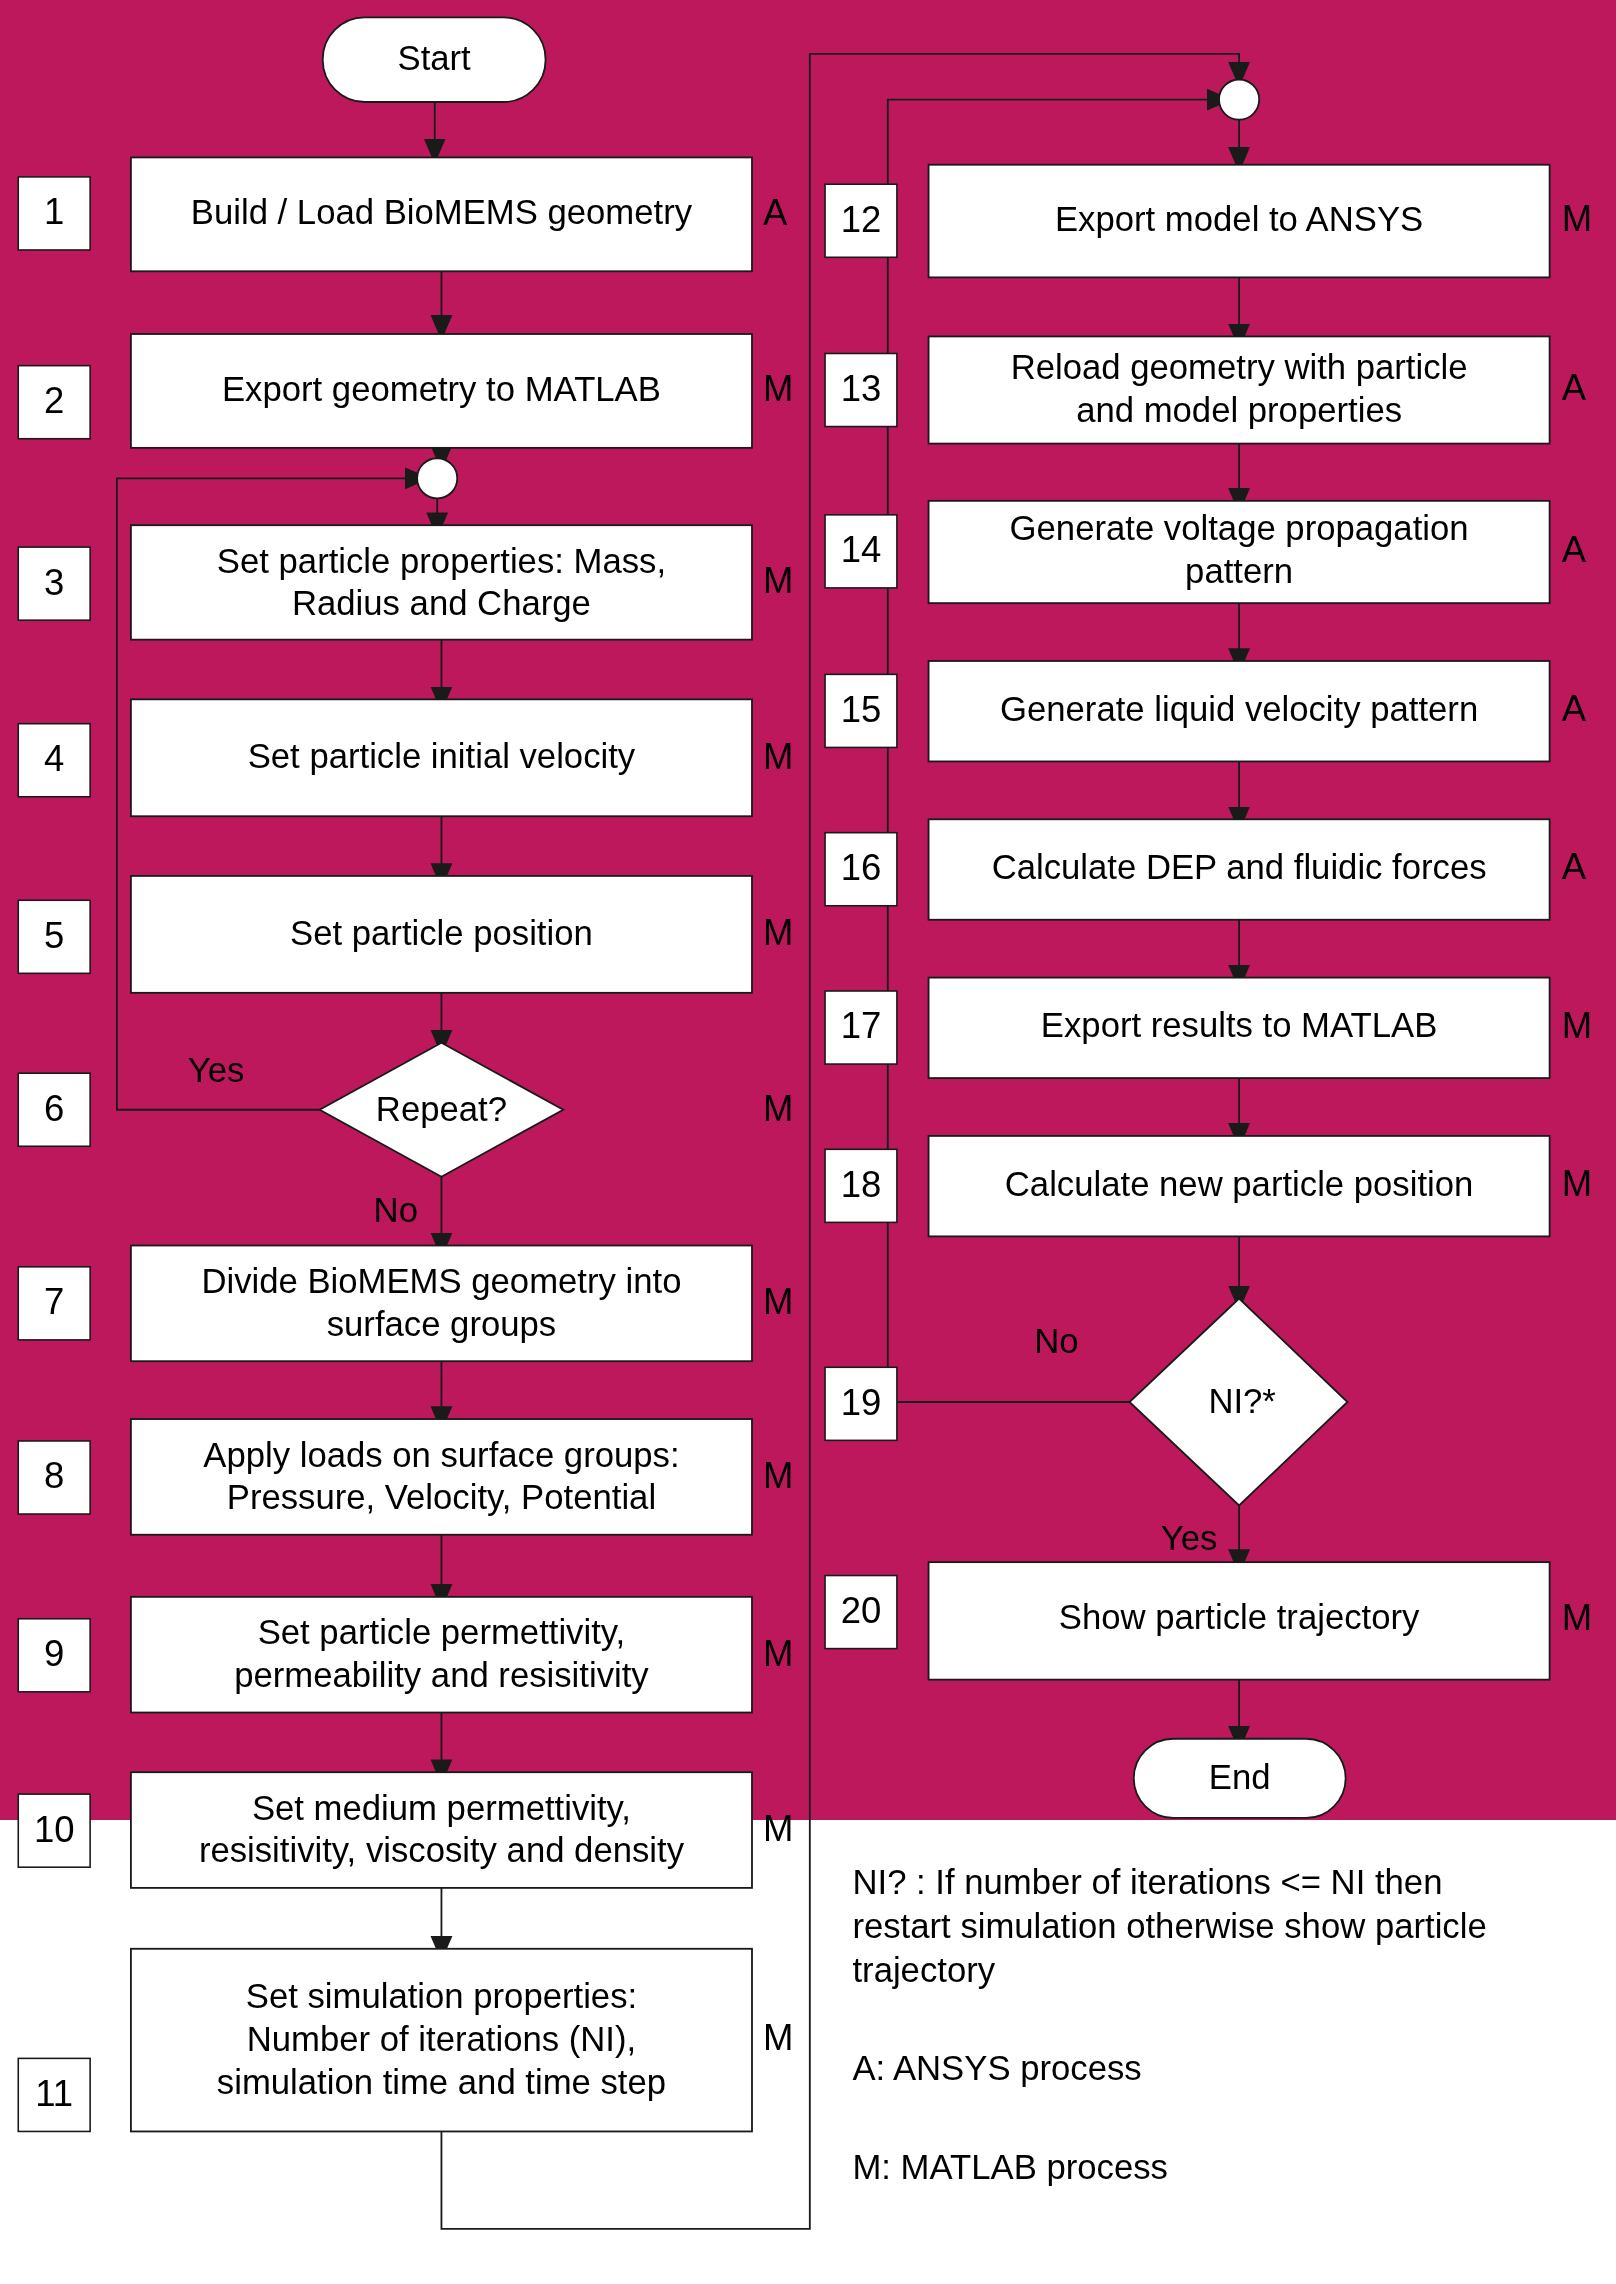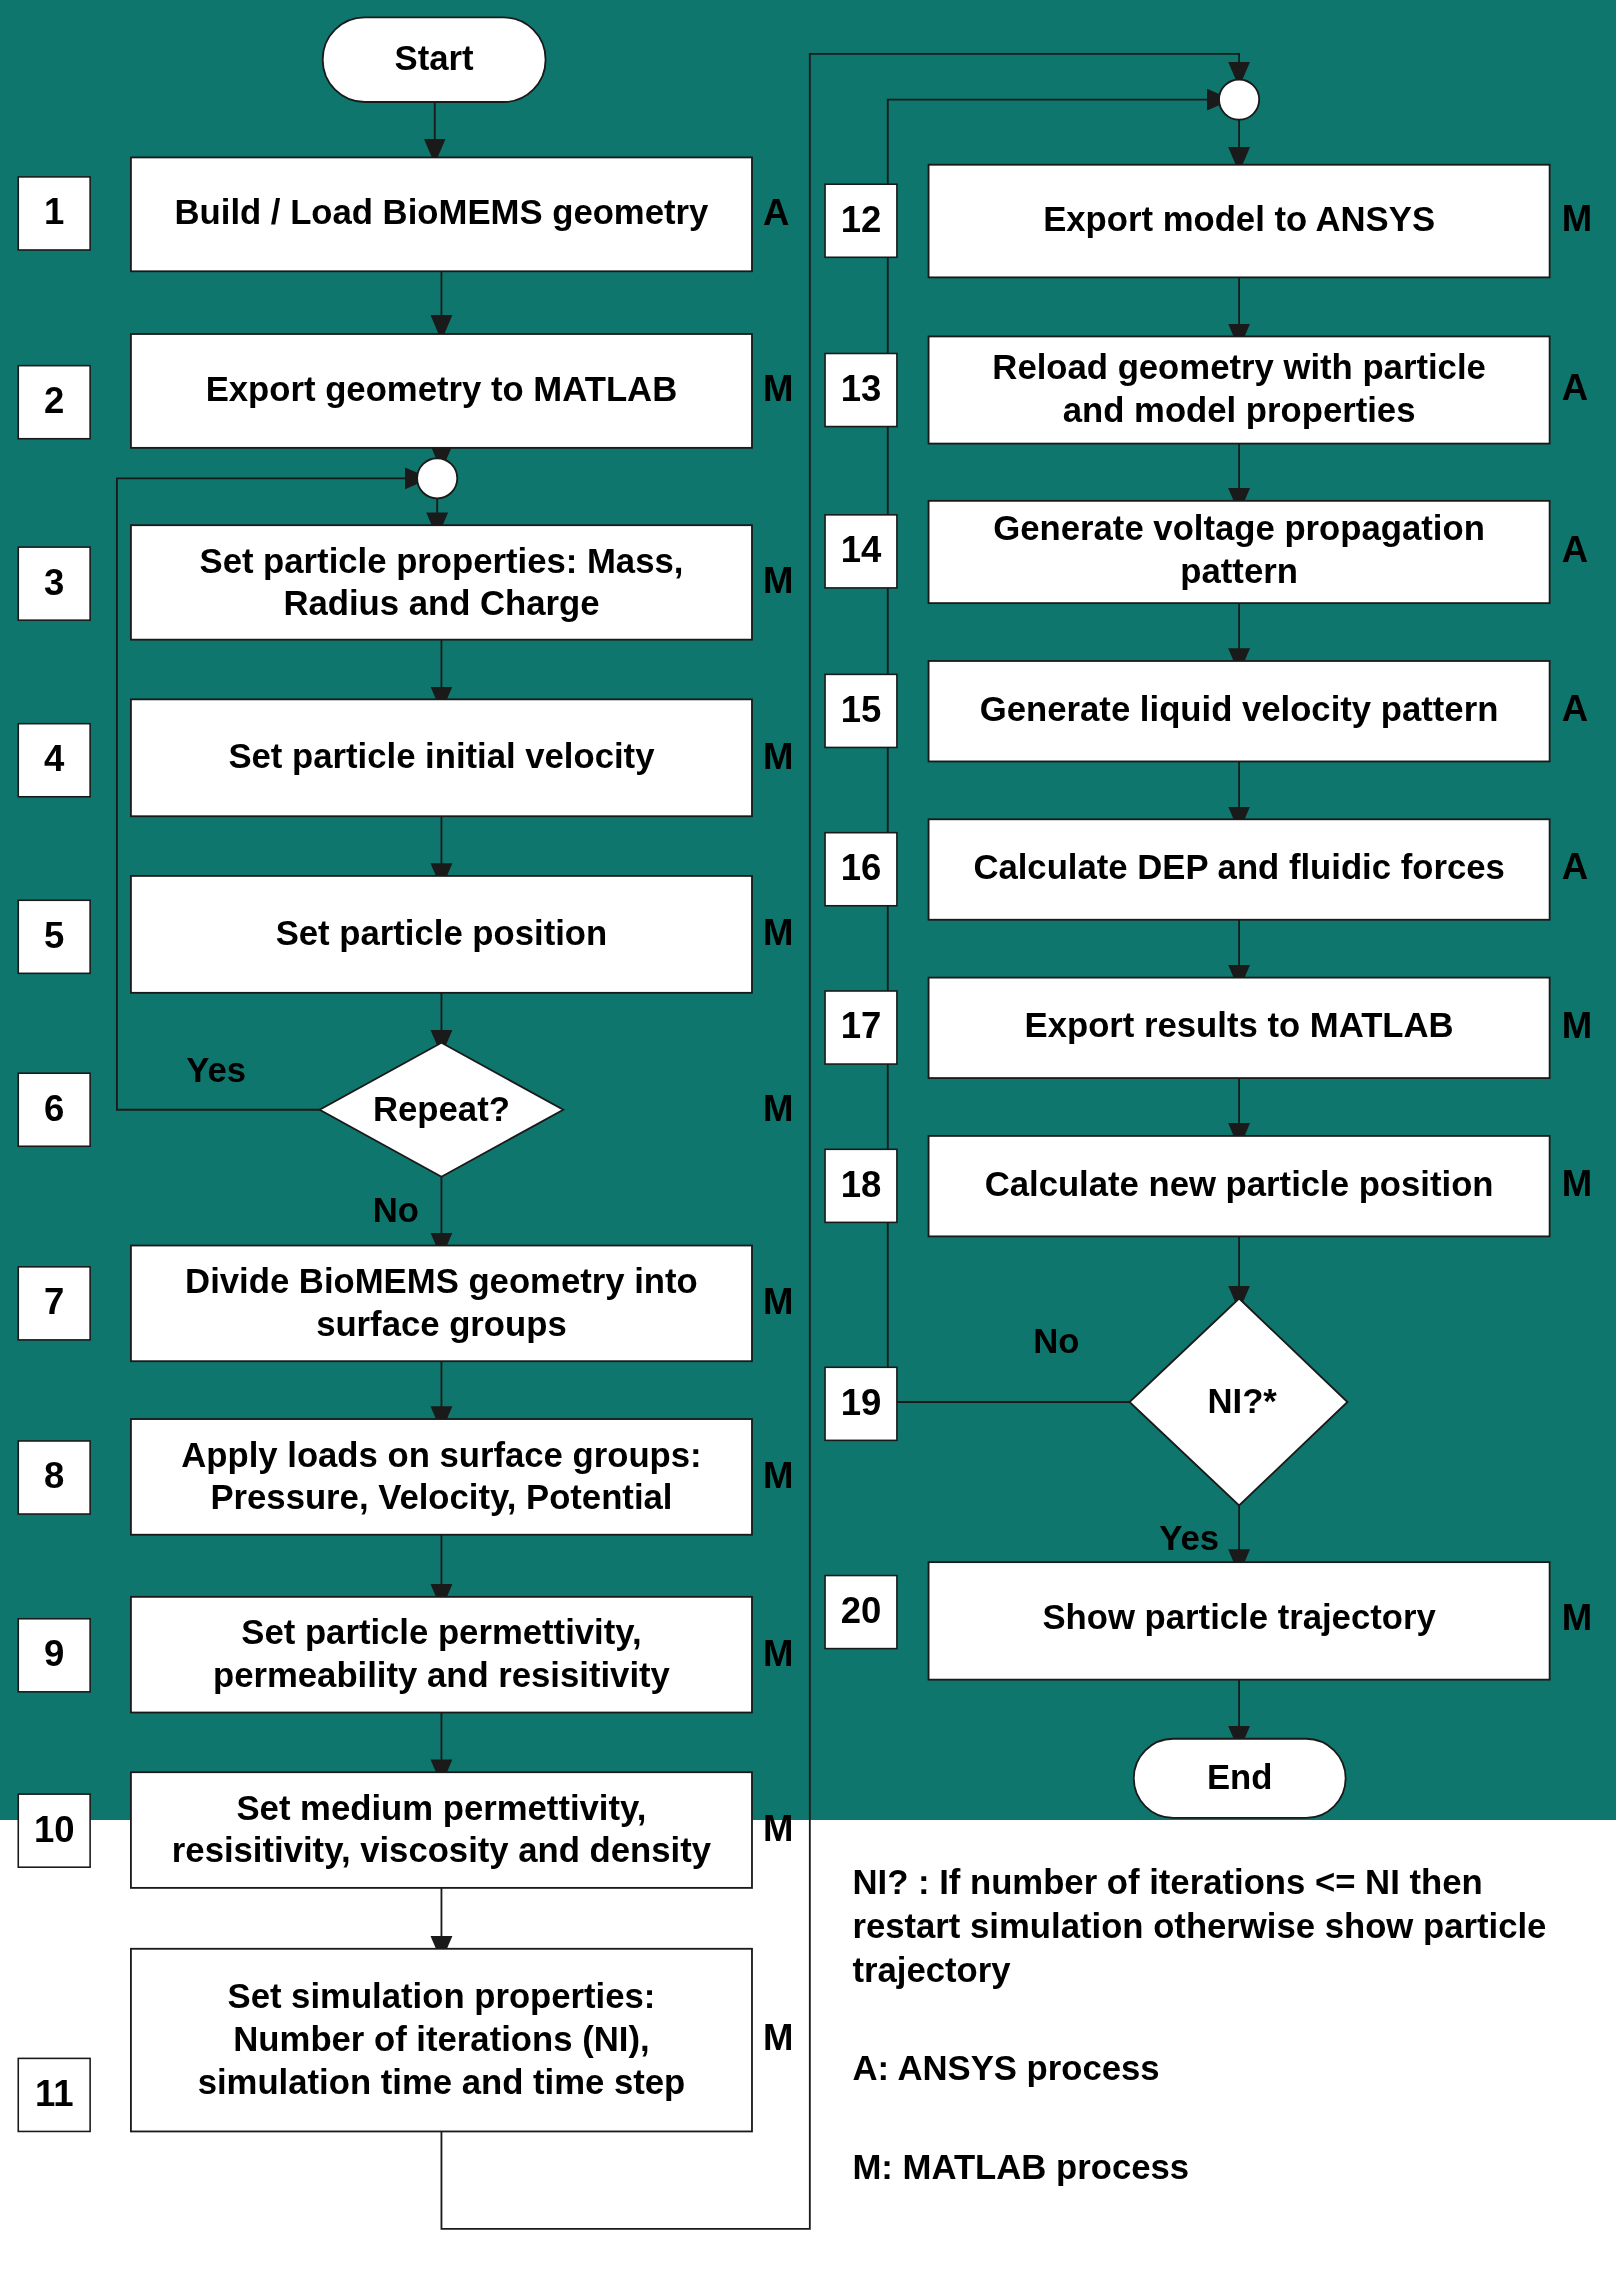--- a/index.html
+++ b/index.html
@@ -1,18 +1,18 @@
 <!DOCTYPE html>
 <html style="font-size:9.7px"><head>
 <meta charset="utf-8">
 <style>
   html,body{margin:0;padding:0;background:#ffffff;}
   body{width:1616px;height:2284px;overflow:hidden;
        font-family:"Liberation Sans","DejaVu Sans",sans-serif;}
-  #stage{position:relative;width:1616px;height:1820px;background:#0f766e;font-weight:bold;}
+  #stage{position:relative;width:1616px;height:1820px;background:#be185d;}
   svg{position:absolute;left:0;top:0;width:1616px;height:2284px;}
   .shape{fill:#ffffff;stroke:#1a1a1a;stroke-width:3;}
   .shapeThin{fill:#ffffff;stroke:#1a1a1a;stroke-width:2.6;}
   .conn{stroke:#1a1a1a;stroke-width:3;fill:none;}
   text{fill:#000000;font-family:"Liberation Sans","DejaVu Sans",sans-serif;}
   .boxtxt{font-size:57px;text-anchor:middle;dominant-baseline:middle;}
   .numtxt{font-size:60px;text-anchor:middle;dominant-baseline:middle;}
   .tagtxt{font-size:60px;text-anchor:start;dominant-baseline:middle;}
   .termtxt{font-size:57px;text-anchor:middle;dominant-baseline:middle;}
   .dectxt{font-size:57px;text-anchor:middle;dominant-baseline:middle;}

